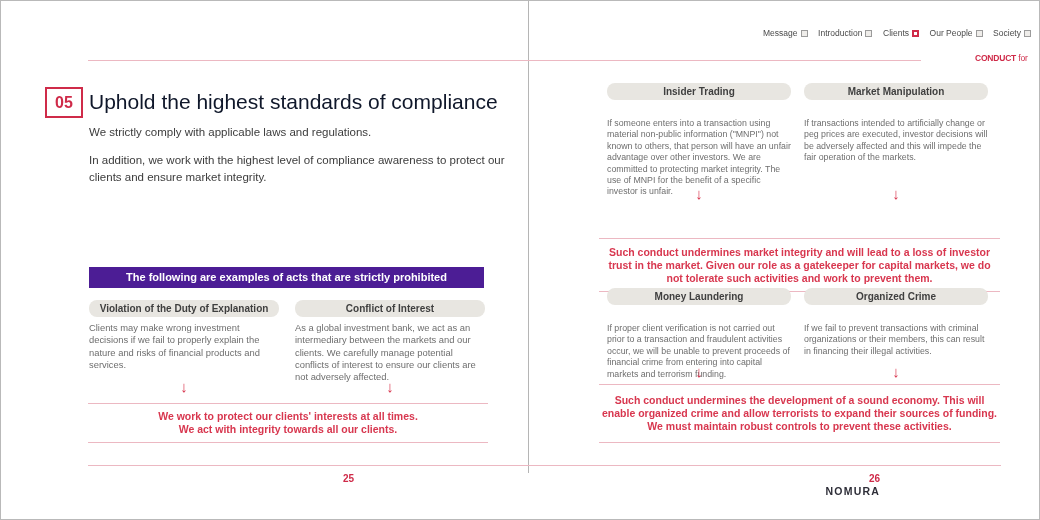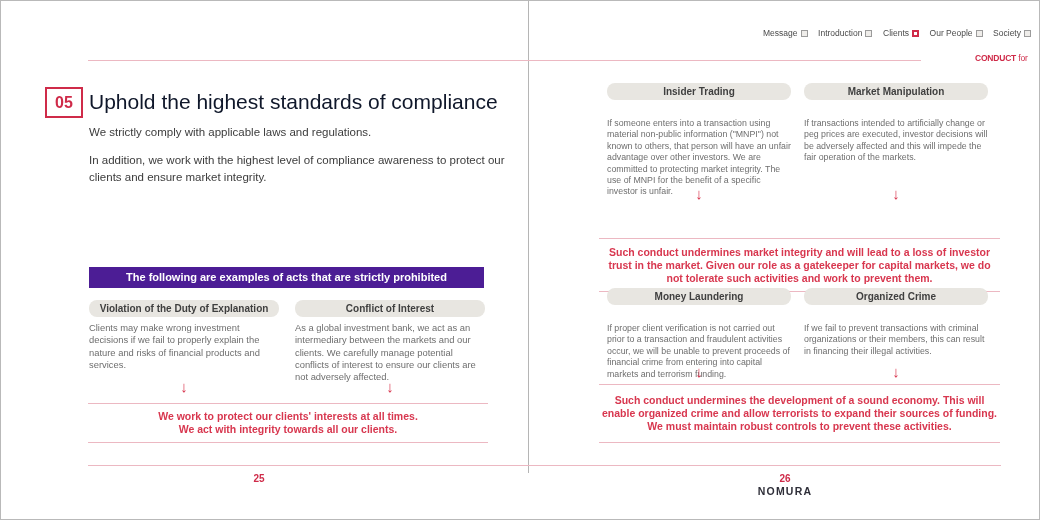--- a/index.html
+++ b/index.html
@@ -60,21 +60,21 @@
   .colR4 { left:803px; top:287px; }
   .arrowR { width:184px; }
   .arrowR1 { left:606px; top:185px; }
   .arrowR2 { left:803px; top:185px; }
   .arrowR3 { left:606px; top:363px; }
   .arrowR4 { left:803px; top:363px; }
   .statementR1 { left:598px; top:203px; width:401px; height:54px;margin-top:34px; }
   .statementR2 { left:598px; top:383px; width:401px; height:59px; }
 
   
-  .footer { width:190px; text-align:center; }
+  .footer { width:190px; text-align:right; }
   .footerL { left:163px; top:472px; }
   .footerR { left:689px; top:472px; }
   .page-num { color:#cf2b49; font-weight:bold; font-size:10px; line-height:12px; }
   .footer-name { color:#2e2e38; font-weight:bold; font-size:9.5px; line-height:13px; letter-spacing:0.2px; }
   .logo { color:#2e2e38; font-weight:bold; font-size:10.5px; line-height:13px; letter-spacing:1.2px; }
 </style>
 </head>
 <body>
 
 <div class="spread">

